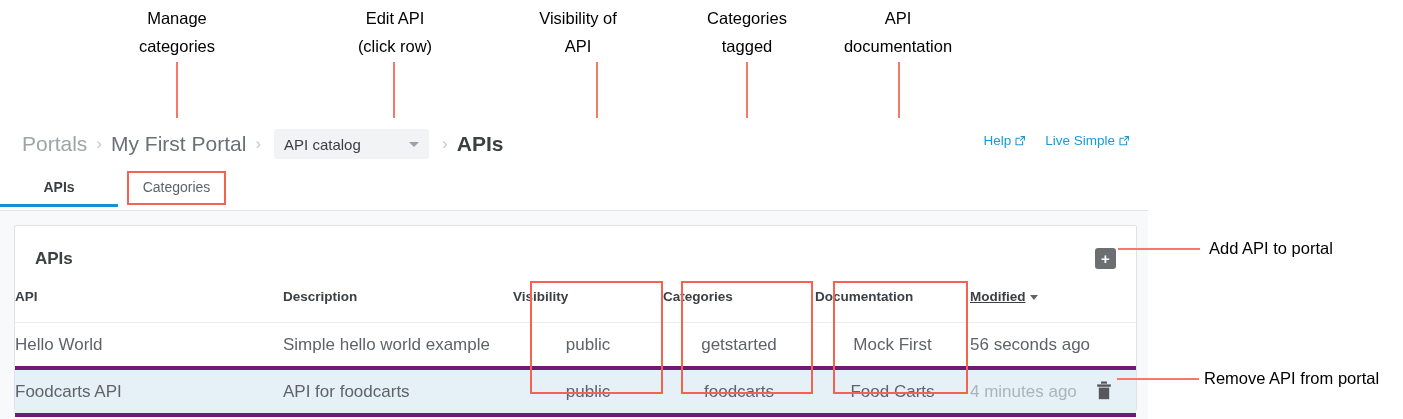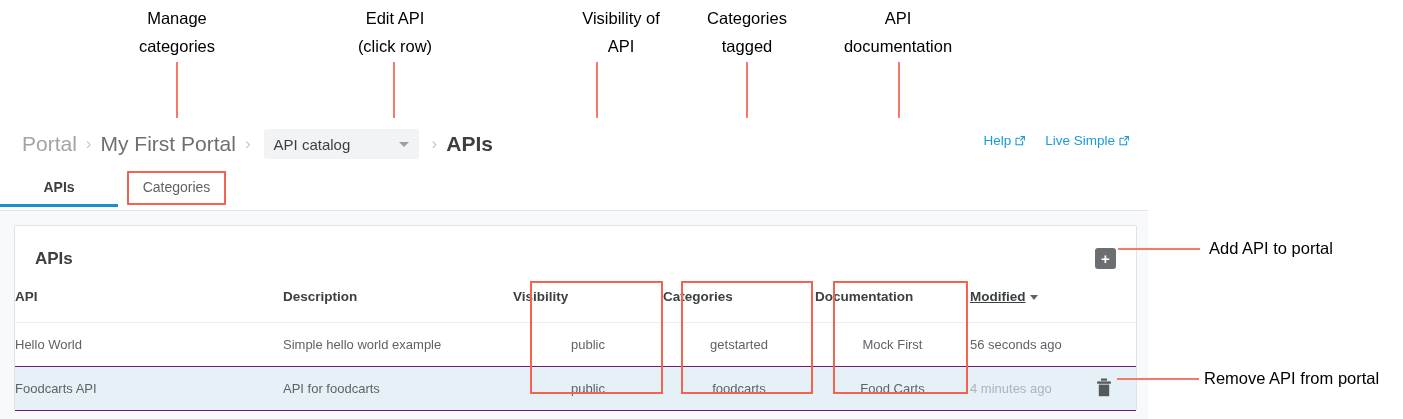--- a/index.html
+++ b/index.html
@@ -166,26 +166,26 @@
     font-size:13.5px;
     font-weight:bold;
     color:#3c4043;
     text-align:left;
     padding:0 0 13px 0;
     border-bottom:1px solid #eceef0;
     height:25px;
     vertical-align:middle;
   }
   table.apis td{
-    font-size:13px;
+    font-size:17px;
     color:#5f6368;
     padding:0;
     height:43px;
     vertical-align:middle;
-    border-bottom:1px solid #701a75;
+    border-bottom:4px solid #701a75;
     margin-top:9px;
   }
   tr.row-hl td{background:#e6f1f7;}
   tr.row-hl td.muted{color:#aab4bb;}
   .c-api{padding-left:20px;width:268px;}
   .c-desc{width:230px;}
   .c-vis{width:150px;text-align:center;}
   .c-cat{width:152px;text-align:center;}
   .c-doc{width:155px;text-align:center;}
   .c-mod{width:auto;padding-right:20px;}
@@ -211,36 +211,36 @@
 <div class="stage">
 
   <div class="ann-label" style="left:104px;top:4px;width:146px;">Manage
 categories</div>
   <div class="ann-line-v" style="left:176px;top:62px;height:110px;"></div>
 
   <div class="ann-label" style="left:322px;top:4px;width:146px;">Edit API
 (click row)</div>
   <div class="ann-line-v" style="left:393px;top:62px;height:305px;"></div>
 
-  <div class="ann-label" style="left:548px;top:4px;width:146px;">Visibility of
+  <div class="ann-label" style="left:505px;top:4px;width:146px;">Visibility of
 API</div>
   <div class="ann-line-v" style="left:596px;top:62px;height:222px;"></div>
 
   <div class="ann-label" style="left:674px;top:4px;width:146px;">Categories
 tagged</div>
   <div class="ann-line-v" style="left:746px;top:62px;height:222px;"></div>
 
   <div class="ann-label" style="left:825px;top:4px;width:146px;">API
 documentation</div>
   <div class="ann-line-v" style="left:898px;top:62px;height:222px;"></div>
 
   <div class="app">
 
     <div class="breadcrumb">
-      <span class="bc-item">Portal</span>
+      <span class="bc-item">Portals</span>
       <span class="bc-sep">›</span>
       <span class="bc-item strong">My First Portal</span>
       <span class="bc-sep">›</span>
       <span class="bc-select">
         <span class="txt">API catalog</span>
         <span class="caret"></span>
       </span>
       <span class="bc-sep">›</span>
       <span class="bc-item current">APIs</span>
     </div>

